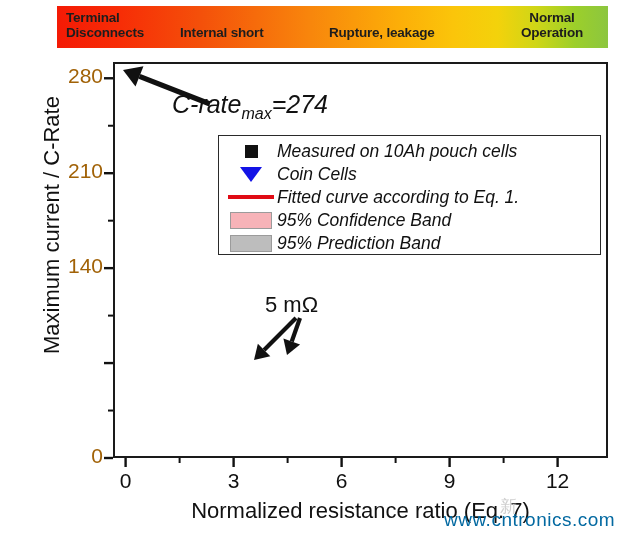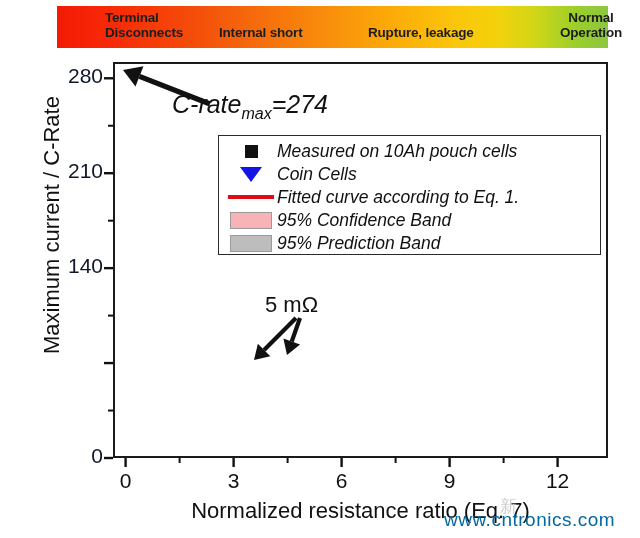--- a/index.html
+++ b/index.html
@@ -16,21 +16,21 @@
   .risk-band{
     position:absolute;left:57px;top:6px;width:551px;height:42px;
     background:linear-gradient(to right,
        #f41a05 0%, #f72c06 11%, #f4500a 26%,
        #f8860c 46%, #fcae08 62%, #fbc50a 72%,
        #f3d20b 80%, #cfd617 87%, #9ccf2a 94%, #8cc63f 100%);
   }
   .risk-label{
     position:absolute;color:#1d1d1d;font-weight:bold;
     font-size:13.5px;line-height:15px;letter-spacing:-0.2px;
-    text-align:left;white-space:pre-line;margin-left:39px;
+    text-align:left;white-space:pre-line;
   }
   .rl-terminal{left:9px;top:4px;}
   .rl-internal{left:123px;top:19px;}
   .rl-rupture{left:272px;top:19px;}
   .rl-normal{left:455px;top:4px;text-align:center;width:80px;}
 
   
   .plot-frame{
     position:absolute;left:113px;top:62px;width:495px;height:396px;
     border:2px solid #1a1a1a;box-sizing:border-box;background:#fff;
@@ -42,21 +42,21 @@
     position:absolute;left:-148px;top:212px;width:400px;
     transform:rotate(-90deg);transform-origin:center center;
     text-align:center;font-size:22px;color:#111;
   }
   .xlabel{
     position:absolute;left:113px;top:498px;width:495px;
     text-align:center;font-size:22px;color:#111;
   }
 
   
-  .ytick{position:absolute;right:0;width:60px;text-align:right;font-size:21px;color:#0f172a;}
+  .ytick{position:absolute;right:0;width:60px;text-align:right;font-size:21px;color:#a16207;}
   .xtick{position:absolute;width:60px;text-align:center;font-size:21px;color:#111;}
   .ytick-wrap{position:absolute;left:33px;top:0;width:70px;height:538px;}
   .xtick-wrap{position:absolute;left:0;top:0;width:640px;height:538px;}
 
   
   .legend{
     position:absolute;left:218px;top:135px;width:383px;height:120px;
     border:1.5px solid #2a2a2a;background:#ffffff;box-sizing:border-box;
     padding:4px 6px 4px 6px;
   }

